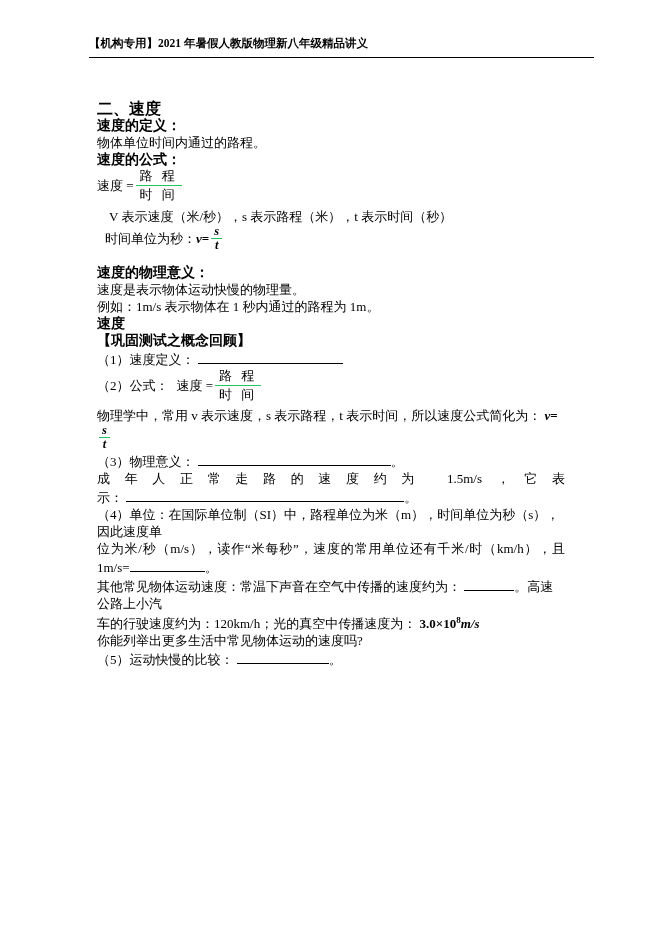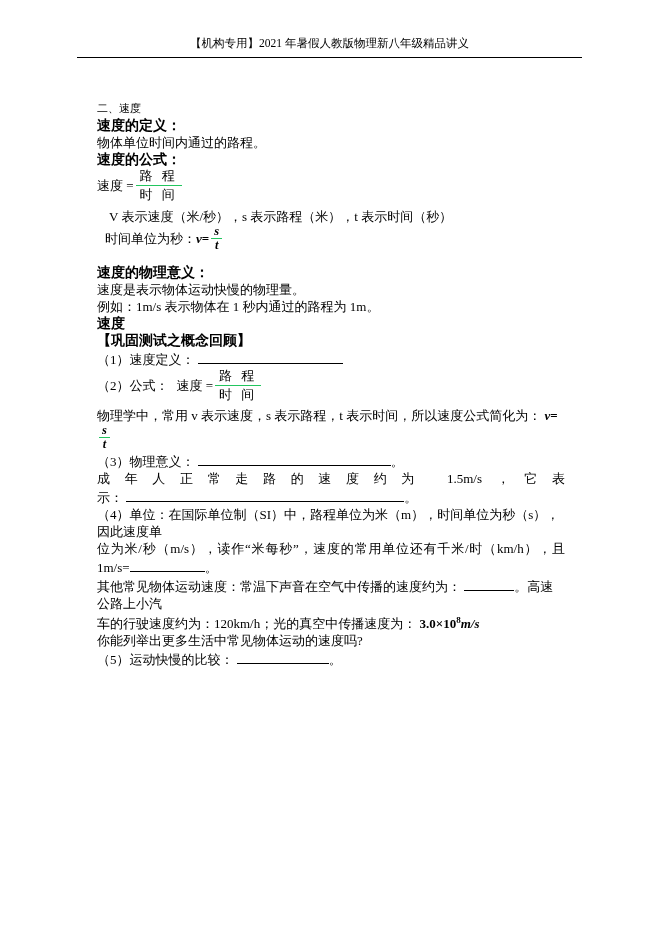--- a/index.html
+++ b/index.html
@@ -5,33 +5,33 @@
   html,body{margin:0;padding:0;background:#fff;}
   .page{
     position:relative;
     width:661px;height:935px;
     background:#ffffff;
     font-family:"Liberation Serif","DejaVu Serif",serif;
     color:#000;
     overflow:hidden;
   }
   .header{
-    position:absolute;top:36px;left:77px;width:505px;
-    text-align:center;
+    position:absolute;top:36px;left:89px;width:505px;
+    text-align:left;
     font-size:11.5px;line-height:15px;
-    font-weight:normal;
+    font-weight:bold;
     border-bottom:1px solid #000;
     padding-bottom:6px;
   }
   .content{
     position:absolute;top:100px;left:97px;width:468px;
     font-size:13px;line-height:17px;
   }
   .content p{margin:0;}
-  .h1{font-size:11px;font-weight:normal;margin:0 0 12px 0;}
+  .h1{font-size:16px;font-weight:bold;margin:0 0 12px 0;}
   .h2{font-size:14px;font-weight:bold;margin:0 0 11px 0;}
   .para{margin:0 0 11px 0;}
   .formula-row{margin:0 0 5px 0;display:flex;align-items:center;}
   .frac{
     display:inline-block;vertical-align:middle;text-align:center;
     line-height:16px;margin:0 2px;
   }
   .frac .num{display:block;border-bottom:1px solid #22c55e;padding:0 4px 1px 4px;letter-spacing:3px;}
   .frac .den{display:block;padding:1px 4px 0 4px;letter-spacing:3px;}
   .frac.small{line-height:13px;font-size:12.5px;}

